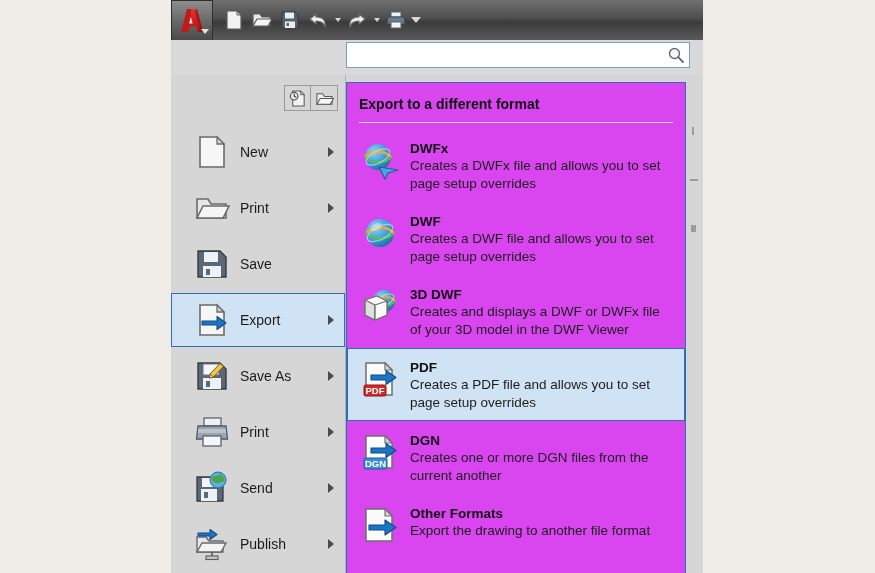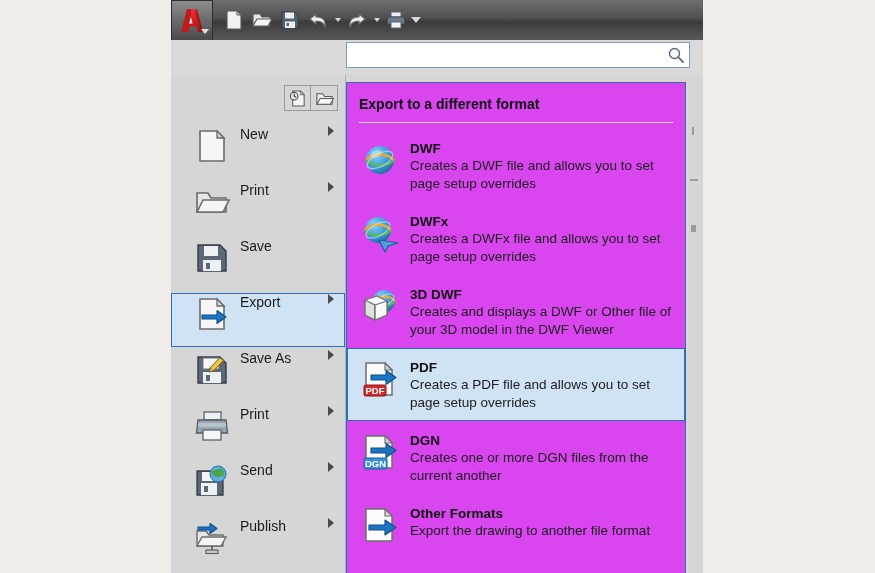--- a/index.html
+++ b/index.html
@@ -147,21 +147,21 @@
   #left-items {
     position: absolute;
     left: 0; top: 48px;
     width: 174px;
   }
   .menu-item {
     position: relative;
     height: 54px;
     margin: 2px 0;
     display: flex;
-    align-items: flex-start;
+    align-items: center;
     box-sizing: border-box;
     border: 1px solid transparent;
   }
   .menu-item.selected {
     background: #cfe3f5;
     border: 1px solid #2f6faf;
   }
   .mi-icon {
     width: 44px; min-width: 44px;
     margin-left: 18px;
@@ -490,20 +490,43 @@
       <div id="right-sliver">
         <div class="sliver-mark" style="left:5px; top:52px; width:2px; height:8px;"></div>
         <div class="sliver-mark" style="left:3px; top:104px; width:8px; height:2px;"></div>
         <div class="sliver-mark" style="left:4px; top:150px; width:5px; height:7px;"></div>
       </div>
 
       <div id="submenu">
 
         <div id="submenu-title">Export to a different format</div>
         <div id="submenu-sep"></div>
+
+        <div class="fmt-item">
+          <span class="fmt-icon">
+            <svg width="40" height="40" viewBox="0 0 40 40">
+              <defs>
+                <radialGradient id="glob2" cx="0.35" cy="0.3" r="0.85">
+                  <stop offset="0" stop-color="#8fd2f5"></stop>
+                  <stop offset="0.55" stop-color="#3a9ad9"></stop>
+                  <stop offset="1" stop-color="#15598f"></stop>
+                </radialGradient>
+              </defs>
+              <circle cx="18" cy="17" r="13" fill="url(#glob2)"></circle>
+              <path d="M5 17 C11 10 25 10 31 17" stroke="#f0a92a" stroke-width="2.3" fill="none"></path>
+              <path d="M5 17 C11 24 25 24 31 17" stroke="#5bbd4e" stroke-width="2.3" fill="none"></path>
+              <ellipse cx="18" cy="17" rx="13" ry="6" fill="none" stroke="#d9e9f5" stroke-width="1.2" opacity="0.6" transform="rotate(-28 18 17)"></ellipse>
+              <path d="M19 27 L38 30 L28 33 L25 39 Z" fill="#4da3e0" stroke="#1a5f94" stroke-width="1.2" stroke-linejoin="round"></path>
+            </svg>
+          </span>
+          <span class="fmt-text">
+            <div class="fmt-title">DWFx</div>
+            <div class="fmt-desc">Creates a DWFx file and allows you to set page setup overrides</div>
+          </span>
+        </div>
 
         <div class="fmt-item">
           <span class="fmt-icon">
             <svg width="40" height="40" viewBox="0 0 40 40">
               <defs>
                 <radialGradient id="glob1" cx="0.35" cy="0.3" r="0.85">
                   <stop offset="0" stop-color="#8fd2f5"></stop>
                   <stop offset="0.55" stop-color="#3a9ad9"></stop>
                   <stop offset="1" stop-color="#15598f"></stop>
                 </radialGradient>
@@ -511,43 +534,20 @@
               <circle cx="20" cy="20" r="14" fill="url(#glob1)"></circle>
               <path d="M6 20 C12 13 28 13 34 20" stroke="#f0a92a" stroke-width="2.4" fill="none"></path>
               <path d="M6 20 C12 27 28 27 34 20" stroke="#5bbd4e" stroke-width="2.4" fill="none"></path>
               <ellipse cx="20" cy="20" rx="14" ry="6.5" fill="none" stroke="#d9e9f5" stroke-width="1.3" opacity="0.6" transform="rotate(-28 20 20)"></ellipse>
               <ellipse cx="16" cy="14" rx="6" ry="3.4" fill="#ffffff" opacity="0.35" transform="rotate(-25 16 14)"></ellipse>
             </svg>
           </span>
           <span class="fmt-text">
             <div class="fmt-title">DWF</div>
             <div class="fmt-desc">Creates a DWF file and allows you to set page setup overrides</div>
-          </span>
-        </div>
-
-        <div class="fmt-item">
-          <span class="fmt-icon">
-            <svg width="40" height="40" viewBox="0 0 40 40">
-              <defs>
-                <radialGradient id="glob2" cx="0.35" cy="0.3" r="0.85">
-                  <stop offset="0" stop-color="#8fd2f5"></stop>
-                  <stop offset="0.55" stop-color="#3a9ad9"></stop>
-                  <stop offset="1" stop-color="#15598f"></stop>
-                </radialGradient>
-              </defs>
-              <circle cx="18" cy="17" r="13" fill="url(#glob2)"></circle>
-              <path d="M5 17 C11 10 25 10 31 17" stroke="#f0a92a" stroke-width="2.3" fill="none"></path>
-              <path d="M5 17 C11 24 25 24 31 17" stroke="#5bbd4e" stroke-width="2.3" fill="none"></path>
-              <ellipse cx="18" cy="17" rx="13" ry="6" fill="none" stroke="#d9e9f5" stroke-width="1.2" opacity="0.6" transform="rotate(-28 18 17)"></ellipse>
-              <path d="M19 27 L38 30 L28 33 L25 39 Z" fill="#4da3e0" stroke="#1a5f94" stroke-width="1.2" stroke-linejoin="round"></path>
-            </svg>
-          </span>
-          <span class="fmt-text">
-            <div class="fmt-title">DWFx</div>
-            <div class="fmt-desc">Creates a DWFx file and allows you to set page setup overrides</div>
           </span>
         </div>
 
         <div class="fmt-item">
           <span class="fmt-icon">
             <svg width="40" height="40" viewBox="0 0 40 40">
               <defs>
                 <radialGradient id="glob3" cx="0.35" cy="0.3" r="0.85">
                   <stop offset="0" stop-color="#8fd2f5"></stop>
                   <stop offset="0.55" stop-color="#3a9ad9"></stop>
@@ -558,21 +558,21 @@
               <path d="M13 15 C18 9 30 9 35 15" stroke="#f0a92a" stroke-width="2.2" fill="none"></path>
               <path d="M13 15 C18 21 30 21 35 15" stroke="#5bbd4e" stroke-width="2.2" fill="none"></path>
               <ellipse cx="24" cy="15" rx="11" ry="5" fill="none" stroke="#e2eff8" stroke-width="1.1" opacity="0.65" transform="rotate(-30 24 15)"></ellipse>
               <path d="M5 14 L17 10 L27 15 L27 29 L15 34 L5 29 Z" fill="#f7f7f7" stroke="#6f6f6f" stroke-width="1.3" stroke-linejoin="round"></path>
               <path d="M5 14 L15 19 L15 34 L5 29 Z" fill="#e0e0e0" stroke="#6f6f6f" stroke-width="1.3" stroke-linejoin="round"></path>
               <path d="M15 19 L27 15 L27 29 L15 34 Z" fill="#fafafa" stroke="#6f6f6f" stroke-width="1.3" stroke-linejoin="round"></path>
             </svg>
           </span>
           <span class="fmt-text">
             <div class="fmt-title">3D DWF</div>
-            <div class="fmt-desc">Creates and displays a DWF or Other file of your 3D model in the DWF Viewer</div>
+            <div class="fmt-desc">Creates and displays a DWF or DWFx file of your 3D model in the DWF Viewer</div>
           </span>
         </div>
 
         <div class="fmt-item selected">
           <span class="fmt-icon">
             <svg width="40" height="40" viewBox="0 0 40 40">
               <path d="M6 4 H25 L32 11 V36 H6 Z" fill="#fbfbfb" stroke="#6f6f6f" stroke-width="1.5"></path>
               <path d="M25 4 L25 11 L32 11 Z" fill="#d6d6d6" stroke="#6f6f6f" stroke-width="1.2"></path>
               <path d="M11 16 H26 V11.5 L36 18.5 L26 25.5 V21 H11 Z" fill="#1c74c4" stroke="#0f4e8a" stroke-width="1.1" stroke-linejoin="round"></path>
               <rect x="4" y="26" width="22" height="11" rx="1.5" fill="#cf2a2a" stroke="#8d1616" stroke-width="1"></rect>

